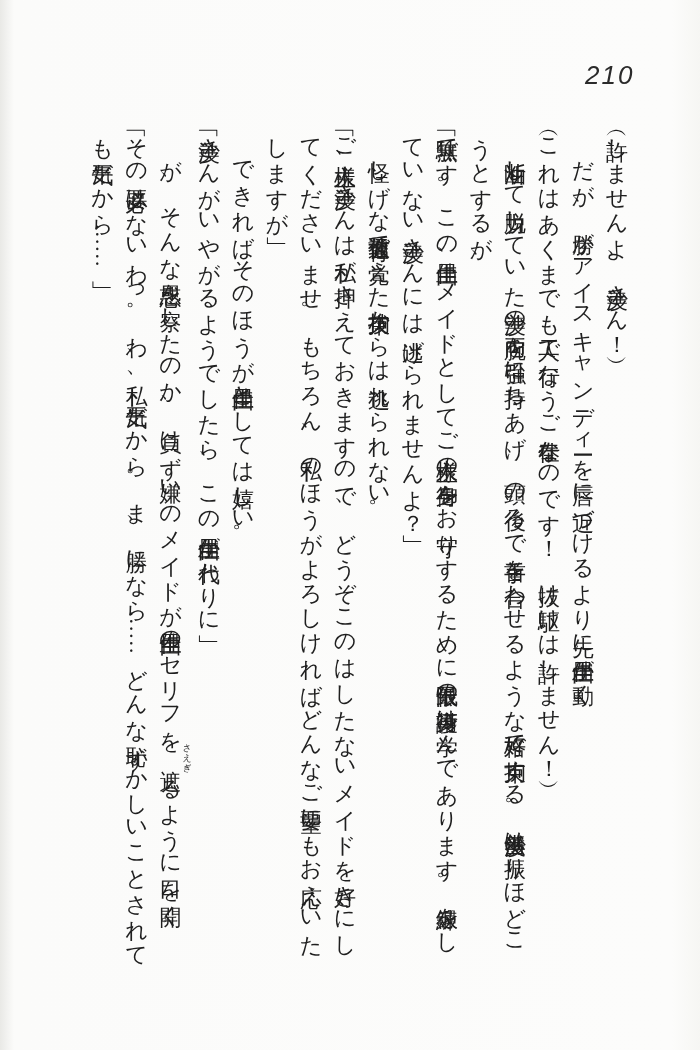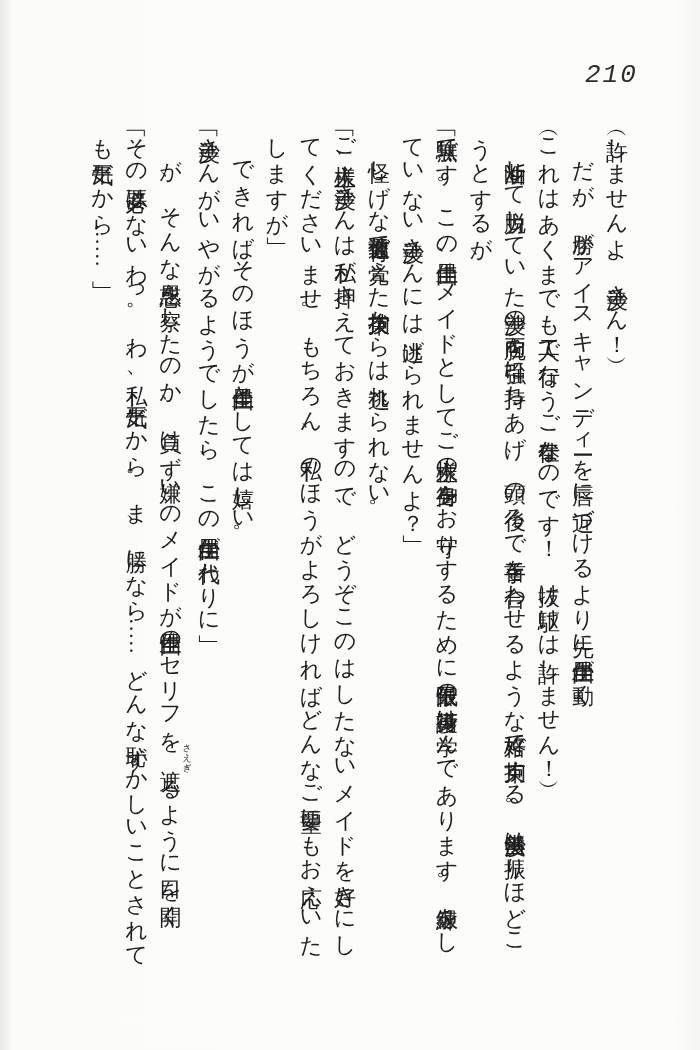--- a/index.html
+++ b/index.html
@@ -15,21 +15,21 @@
   }
   .page {
     position: absolute;
     inset: 0;
     background: linear-gradient(90deg, #e9e9e6 0px, #fbfbfa 14px, #fcfcfb 96%, #f6f6f3 100%);
   }
   .page-number {
     position: absolute;
     top: 60px;
     left: 585px;
-    font-family: Liberation Mono, monospace;
+    font-family: Liberation Sans, sans-serif;
     font-style: italic;
     font-size: 26px;
     letter-spacing: 2px;
     color: #2b2b2b;
   }
   .text-block {
     position: absolute;
     top: 123px;
     right: 66px;
     height: 836px;

